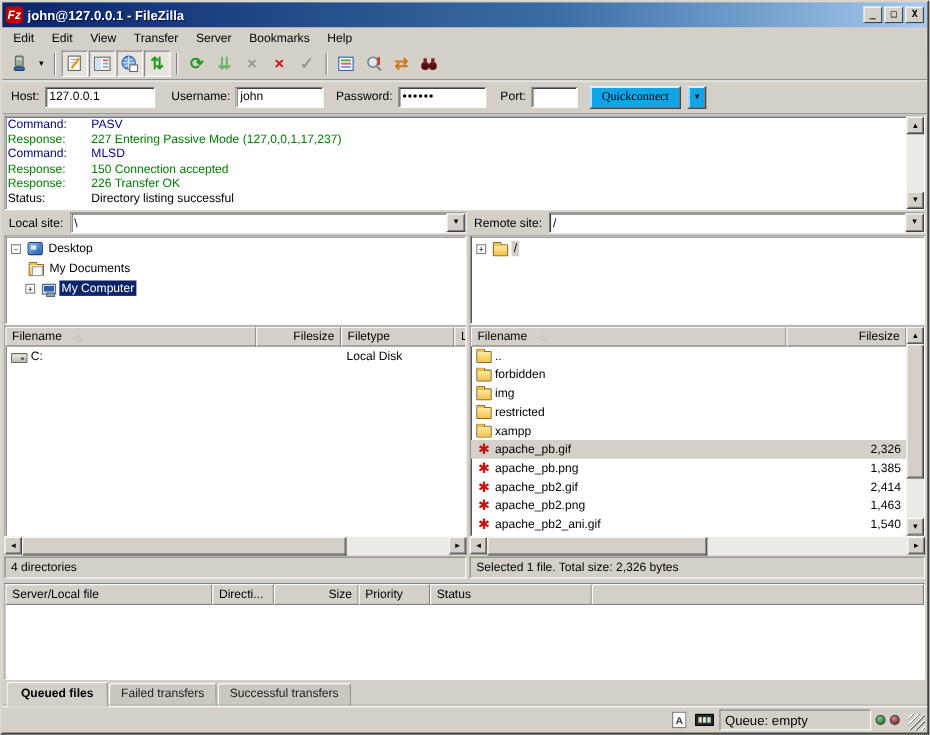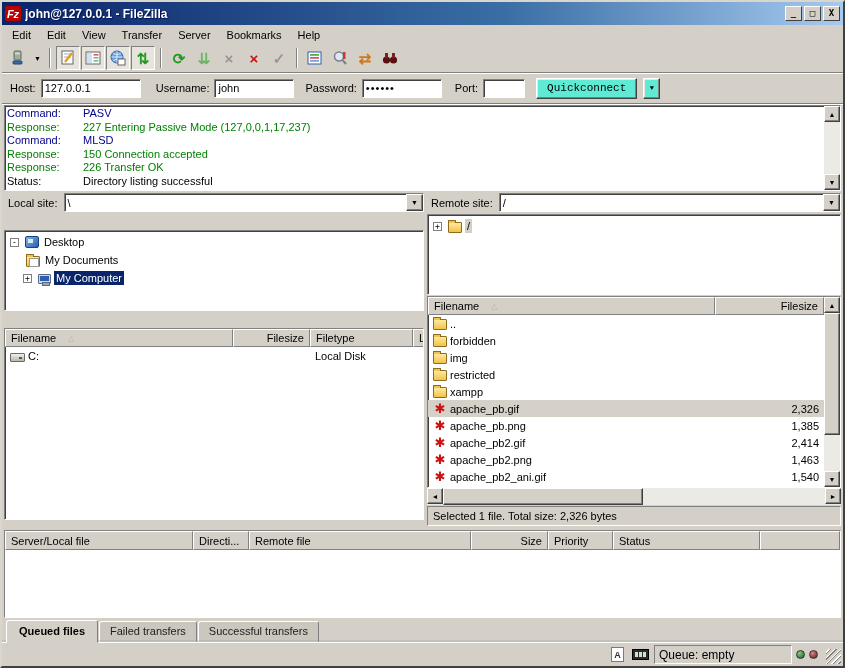--- a/index.html
+++ b/index.html
@@ -62,24 +62,24 @@
   .field {
     height: 19px; background: #fff;
     border: 1px solid; border-color: #808080 #fff #fff #808080;
     box-shadow: inset 1px 1px 0 #404040;
     font-family: "Liberation Sans", sans-serif; font-size: 11px;
     padding: 1px 3px; outline: none;
   }
   .f-host { width: 100px; } .f-user { width: 80px; } .f-pass { width: 80px; letter-spacing: 1px; } .f-port { width: 42px; margin-right: 6px;}
   .qc-btn {
     height: 21px; padding: 0 10px;
-    background: #5eead4;
+    background: #0ea5e9;
     border: 1px solid; border-color: #fff #404040 #404040 #fff;
     box-shadow: inset -1px -1px 0 #808080, inset 1px 1px 0 #e9e7e2;
-    font-family: Liberation Mono, monospace; font-size: 11px;
+    font-family: Liberation Serif, serif; font-size: 11px;
   }
   .qc-drop { width: 17px; height: 21px; padding: 0; margin-left: 1px; font-size: 7px; }
   
   .log-wrap { flex: 0 0 86px; height: 86px; margin: 1px 2px; background: #fff; border: 1px solid; border-color: #808080 #fff #fff #808080; box-shadow: inset 1px 1px 0 #404040; display: flex; }
   .log-body { flex: 1; padding: 1px 2px; overflow: hidden; }
   .log-line { display: flex; line-height: 13.5px; white-space: nowrap; }
   .log-label { width: 76px; flex: 0 0 76px; }
   .c-command { color: #00008b; } .c-response { color: #008000; } .c-status { color: #000; }
   
   .vscroll { width: 16px; flex: 0 0 16px; background: #eceae4; display: flex; flex-direction: column; }
@@ -90,21 +90,21 @@
     border: 1px solid; border-color: #fff #404040 #404040 #fff;
     box-shadow: inset -1px -1px 0 #808080;
     font-size: 7px; display: flex; align-items: center; justify-content: center;
     color: #000;
   }
   .sc-thumb { background: #d4d0c8; border: 1px solid; border-color: #fff #404040 #404040 #fff; box-shadow: inset -1px -1px 0 #808080; }
   .sc-track { flex: 1; }
   
   .panes { flex: 0 0 333px; height: 333px; display: flex; padding: 0 2px; gap: 3px; }
   .pane { display: flex; flex-direction: column; }
-  .pane.local { width: 420px; flex: 0 0 420px; gap: 16px; }
+  .pane.local { width: 420px; flex: 0 0 420px; }
   .pane.remote { flex: 1; }
   .site-row { height: 21px; flex: 0 0 21px; display: flex; align-items: center; gap: 0; }
   .site-label { padding: 0 6px 0 4px; white-space: nowrap; }
   .combo { flex: 1; height: 19px; display: flex; background: #fff; border: 1px solid; border-color: #808080 #fff #fff #808080; box-shadow: inset 1px 1px 0 #404040; align-items: center; }
   .combo-text { flex: 1; padding: 0 3px; }
   .combo-btn { width: 17px; height: 17px; flex: 0 0 17px; background: #d4d0c8; border: 1px solid; border-color: #fff #404040 #404040 #fff; box-shadow: inset -1px -1px 0 #808080; font-size: 7px; display: flex; align-items: center; justify-content: center; }
   .tree {
     flex: 0 0 81px; height: 81px; margin-top: 1px;
     background: #fff; border: 1px solid; border-color: #808080 #fff #fff #808080;
     box-shadow: inset 1px 1px 0 #404040;
@@ -519,21 +519,20 @@
       <div class="pane-status">Selected 1 file. Total size: 2,326 bytes</div>
     </div>
   </div>
 
   <div class="hsplit"></div>
 
   <div class="queue">
     <div class="q-header">
       <div class="hcell qc1">Server/Local file</div>
       <div class="hcell qc2">Directi...</div>
-      <div class="hcell qc3">Remote file</div>
       <div class="hcell qc4 right">Size</div>
       <div class="hcell qc5">Priority</div>
       <div class="hcell qc6">Status</div>
       <div class="hcell qc7"></div>
     </div>
     <div class="q-body"></div>
   </div>
 
   <div class="tabbar">
     <div class="tab active">Queued files</div>

